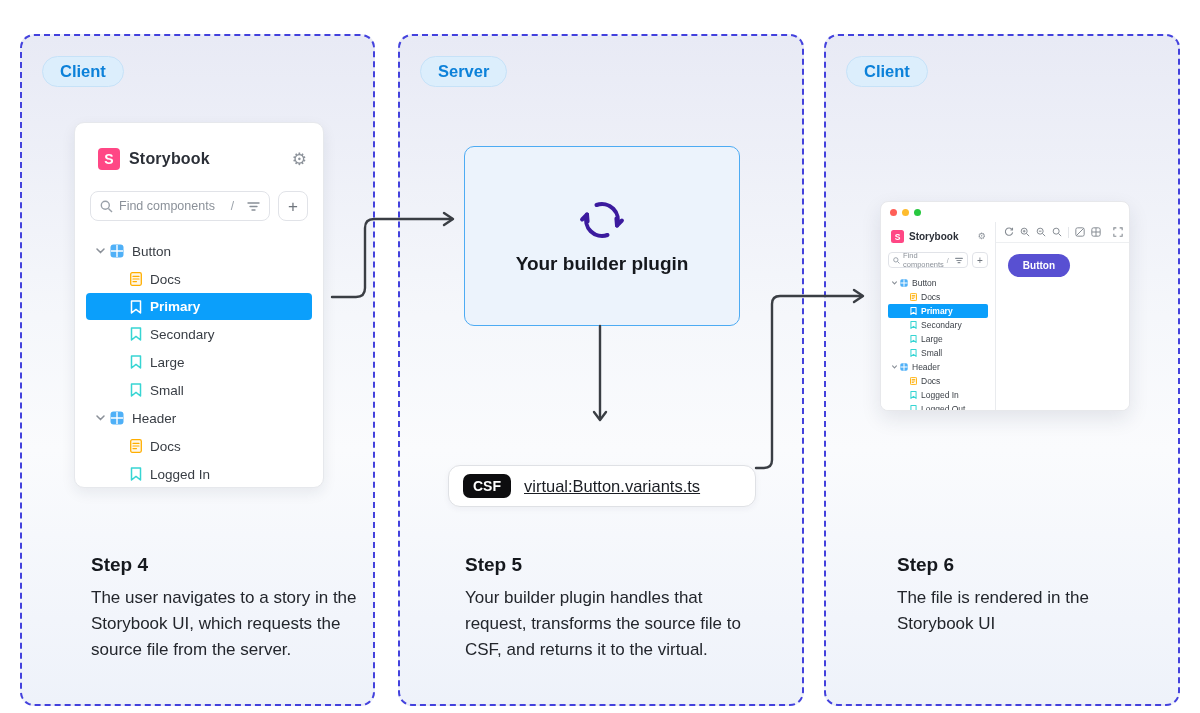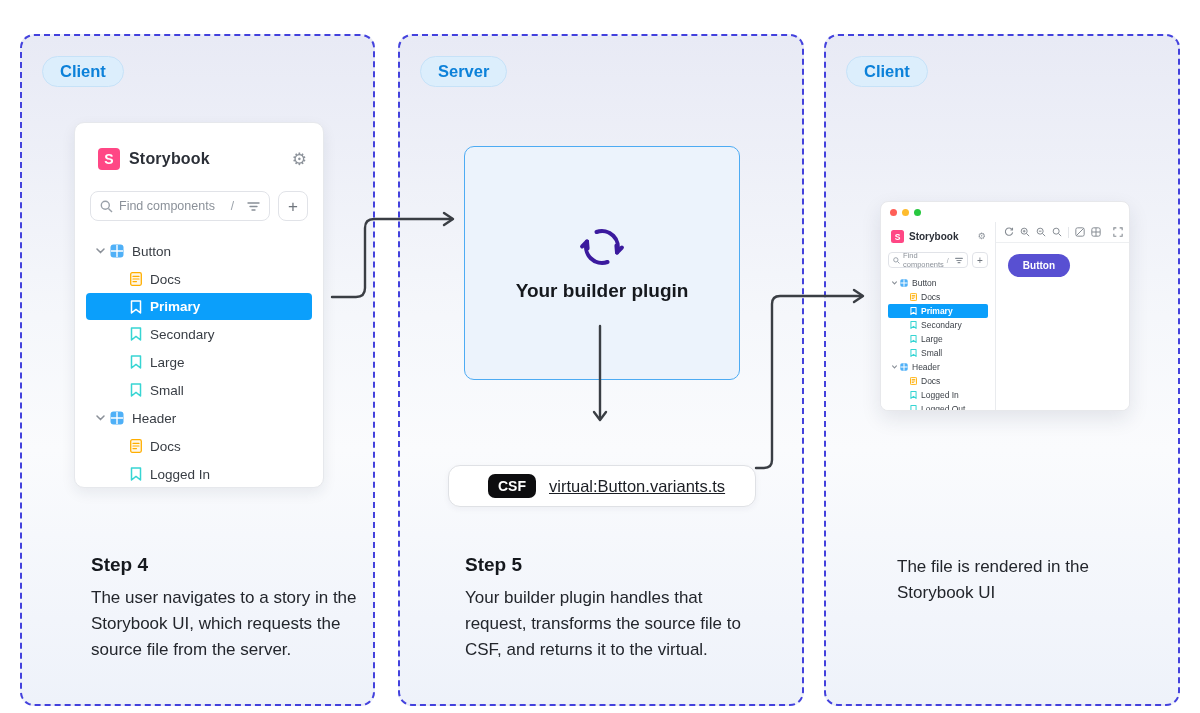--- a/index.html
+++ b/index.html
@@ -50,30 +50,30 @@
   .row.l0 { padding-left:10px; }
   .row.l0 .cmp { margin-left:5px; }
   .row.l1 { padding-left:44px; }
   .row.sel { background:#0b9ffb; color:#ffffff; font-weight:bold; height:27px; }
 
   
   .ic { display:inline-block; flex:none; }
   svg { display:block; }
 
   
-  .plugin-box { position:absolute; left:64px; top:110px; width:276px; height:234px;
+  .plugin-box { position:absolute; left:64px; top:110px; width:276px; height:180px;
     background:#ecf3fc; border:1.6px solid #4dabf3; border-radius:10px;
     display:flex; flex-direction:column; align-items:center; justify-content:center; gap:10px; }
   .plugin-label { font-size:19px; font-weight:bold; color:#15181d; }
   .csf-pill { position:absolute; left:48px; top:429px; width:308px; height:42px;
     background:#ffffff; border:1px solid #dfe1e5; border-radius:12px;
     box-shadow:0 2px 6px rgba(30,40,70,.05);
     display:flex; align-items:center; padding:0 14px; gap:13px; }
   .csf-badge { background:#0d0d0f; color:#fff; font-size:14px; font-weight:bold;
-    padding:4px 10px; border-radius:7px;margin-left:25px; }
+    padding:4px 10px; border-radius:7px; }
   .csf-file { font-size:16.5px; color:#1b1e24;text-decoration:underline; }
 
   
   .mini-win { position:absolute; left:54px; top:165px; width:250px; height:210px;
     background:#fff; border:1px solid #e7e8eb; border-radius:8px;
     box-shadow:0 8px 20px rgba(30,40,70,.10); overflow:hidden; }
   .mini-titlebar { height:20px; display:flex; align-items:center; padding-left:9px; gap:5px; }
   .dot { width:7px; height:7px; border-radius:50%; }
   .dot.r { background:#ff5f57; } .dot.y { background:#febc2e; } .dot.g { background:#28c840; }
   .mini-body { display:flex; height:190px; }
@@ -496,20 +496,21 @@
               </span>
           </div>
           <div class="m-canvas">
             <span class="m-btn">Button</span>
           </div>
         </div>
       </div>
     </div>
 
     <div class="step">
+      <h3>Step 6</h3>
       <p>The file is rendered in the Storybook UI</p>
     </div>
   </div>
 
   <svg class="arrows" viewBox="0 0 1200 713">
     <g fill="none" stroke="#3a3e44" stroke-width="2.4" stroke-linecap="round" stroke-linejoin="round">
 
       <path d="M332 297 L356 297 Q365 297 365 288 L365 228 Q365 219 374 219 L452 219"></path>
       <path d="M444 213 L453 219 L444 225"></path>
 

